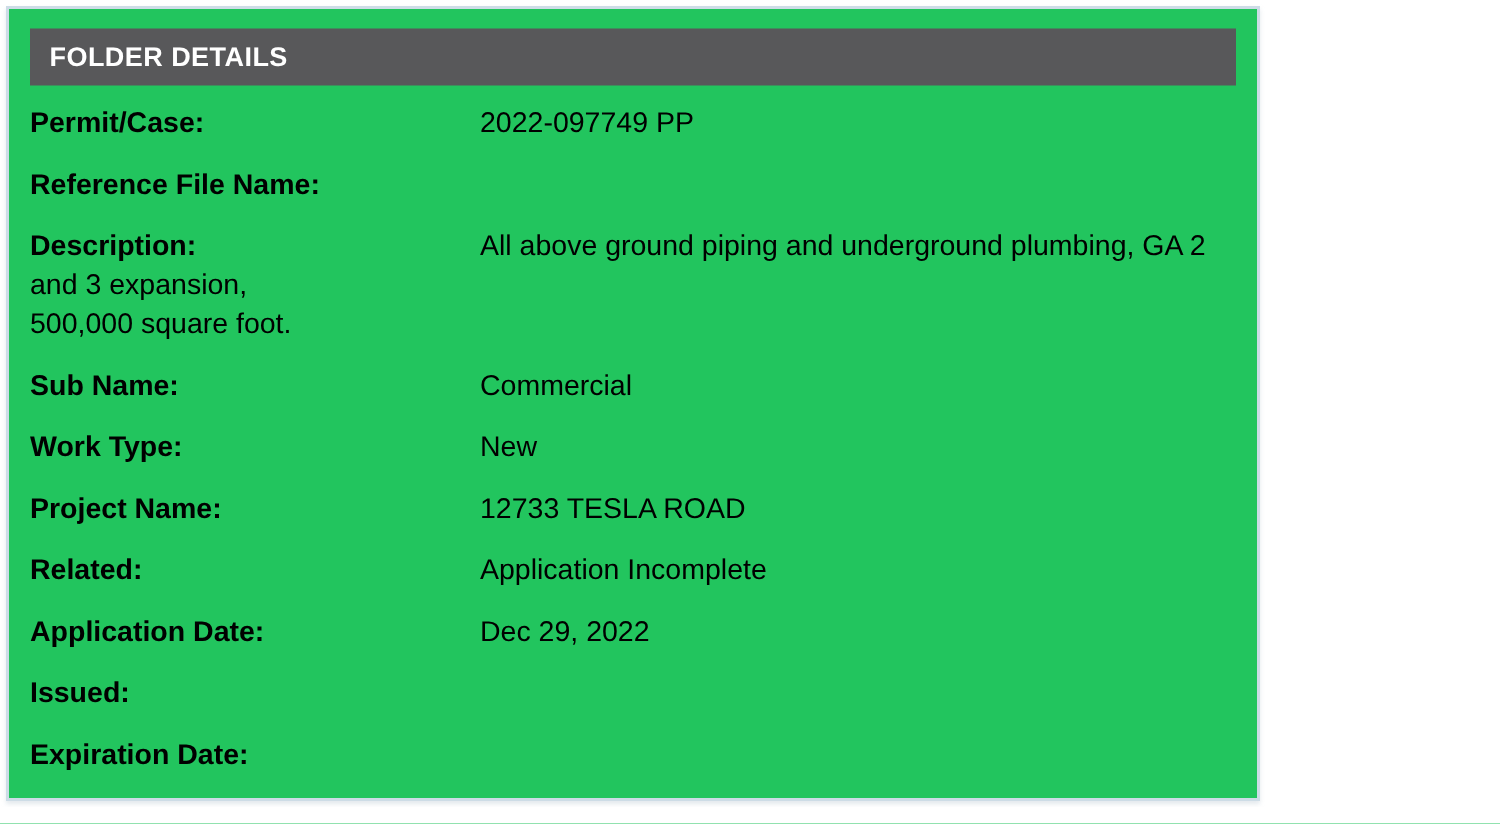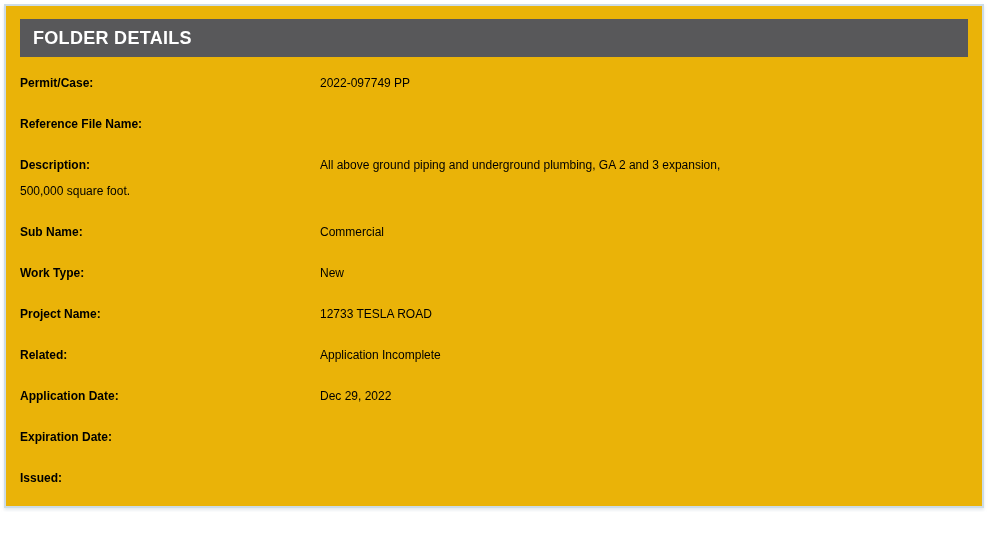--- a/index.html
+++ b/index.html
@@ -3,23 +3,23 @@
 <meta charset="utf-8">
 <style>
   html, body {
     margin: 0;
     padding: 0;
     background: #ffffff;
     font-family: "Liberation Sans", "DejaVu Sans", sans-serif;
   }
   .panel {
     box-sizing: border-box;
-    width: 980px;
+    width: 836px;
     margin: 4px;
-    background: #eab308;
+    background: #22c55e;
     border: 2px solid #cddce6;
     padding: 13px 14px 0 14px;
     box-shadow: 0 2px 3px rgba(175, 192, 204, 0.35);
   }
   .panel-header {
     background: #58585a;
     height: 38px;
     line-height: 38px;
     padding: 0 13px;
     overflow: hidden;
@@ -27,21 +27,21 @@
   .panel-title {
     color: #ffffff;
     font-size: 18px;
     font-weight: bold;
     letter-spacing: 0.3px;
   }
   .details-list {
     margin-top: 13px;
   }
   .detail-row {
-    font-size: 12px;
+    font-size: 19px;
     line-height: 26px;
     color: #000000;
     margin-bottom: 15px;
   }
   .field-label {
     display: inline-block;
     width: 300px;
     font-weight: bold;
     vertical-align: top;
   }
@@ -68,18 +68,18 @@
   <div class="detail-row"><span class="field-label">Sub Name:</span><span class="field-value">Commercial</span></div>
 
   <div class="detail-row"><span class="field-label">Work Type:</span><span class="field-value">New</span></div>
 
   <div class="detail-row"><span class="field-label">Project Name:</span><span class="field-value">12733 TESLA ROAD</span></div>
 
   <div class="detail-row"><span class="field-label">Related:</span><span class="field-value">Application Incomplete</span></div>
 
   <div class="detail-row"><span class="field-label">Application Date:</span><span class="field-value">Dec 29, 2022</span></div>
 
+  <div class="detail-row"><span class="field-label">Issued:</span><span class="field-value"></span></div>
+
   <div class="detail-row"><span class="field-label">Expiration Date:</span><span class="field-value"></span></div>
-
-  <div class="detail-row"><span class="field-label">Issued:</span><span class="field-value"></span></div>
 
 </div>
 </div>
 
 </body></html>

